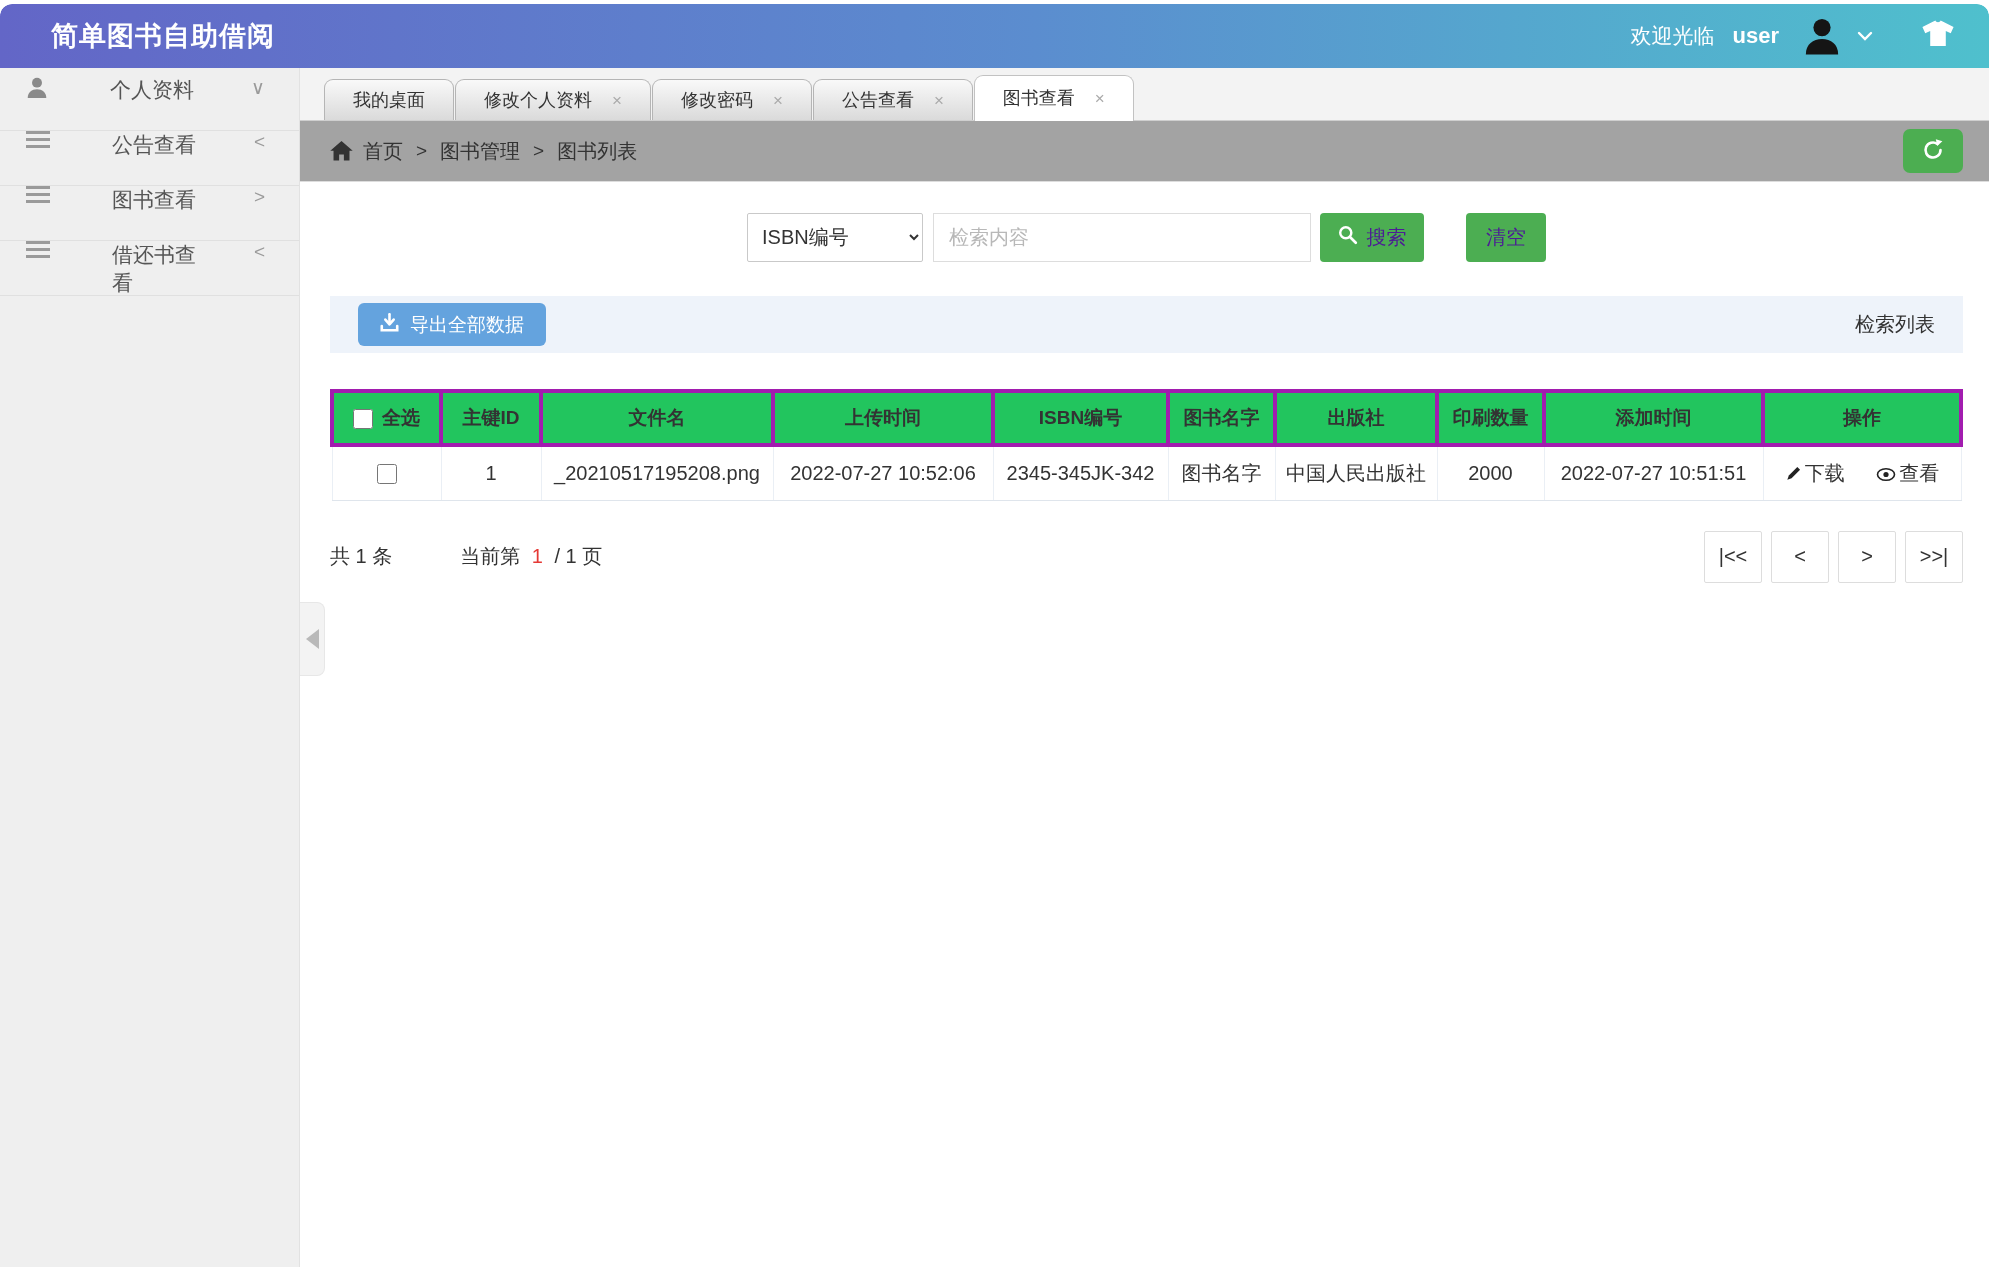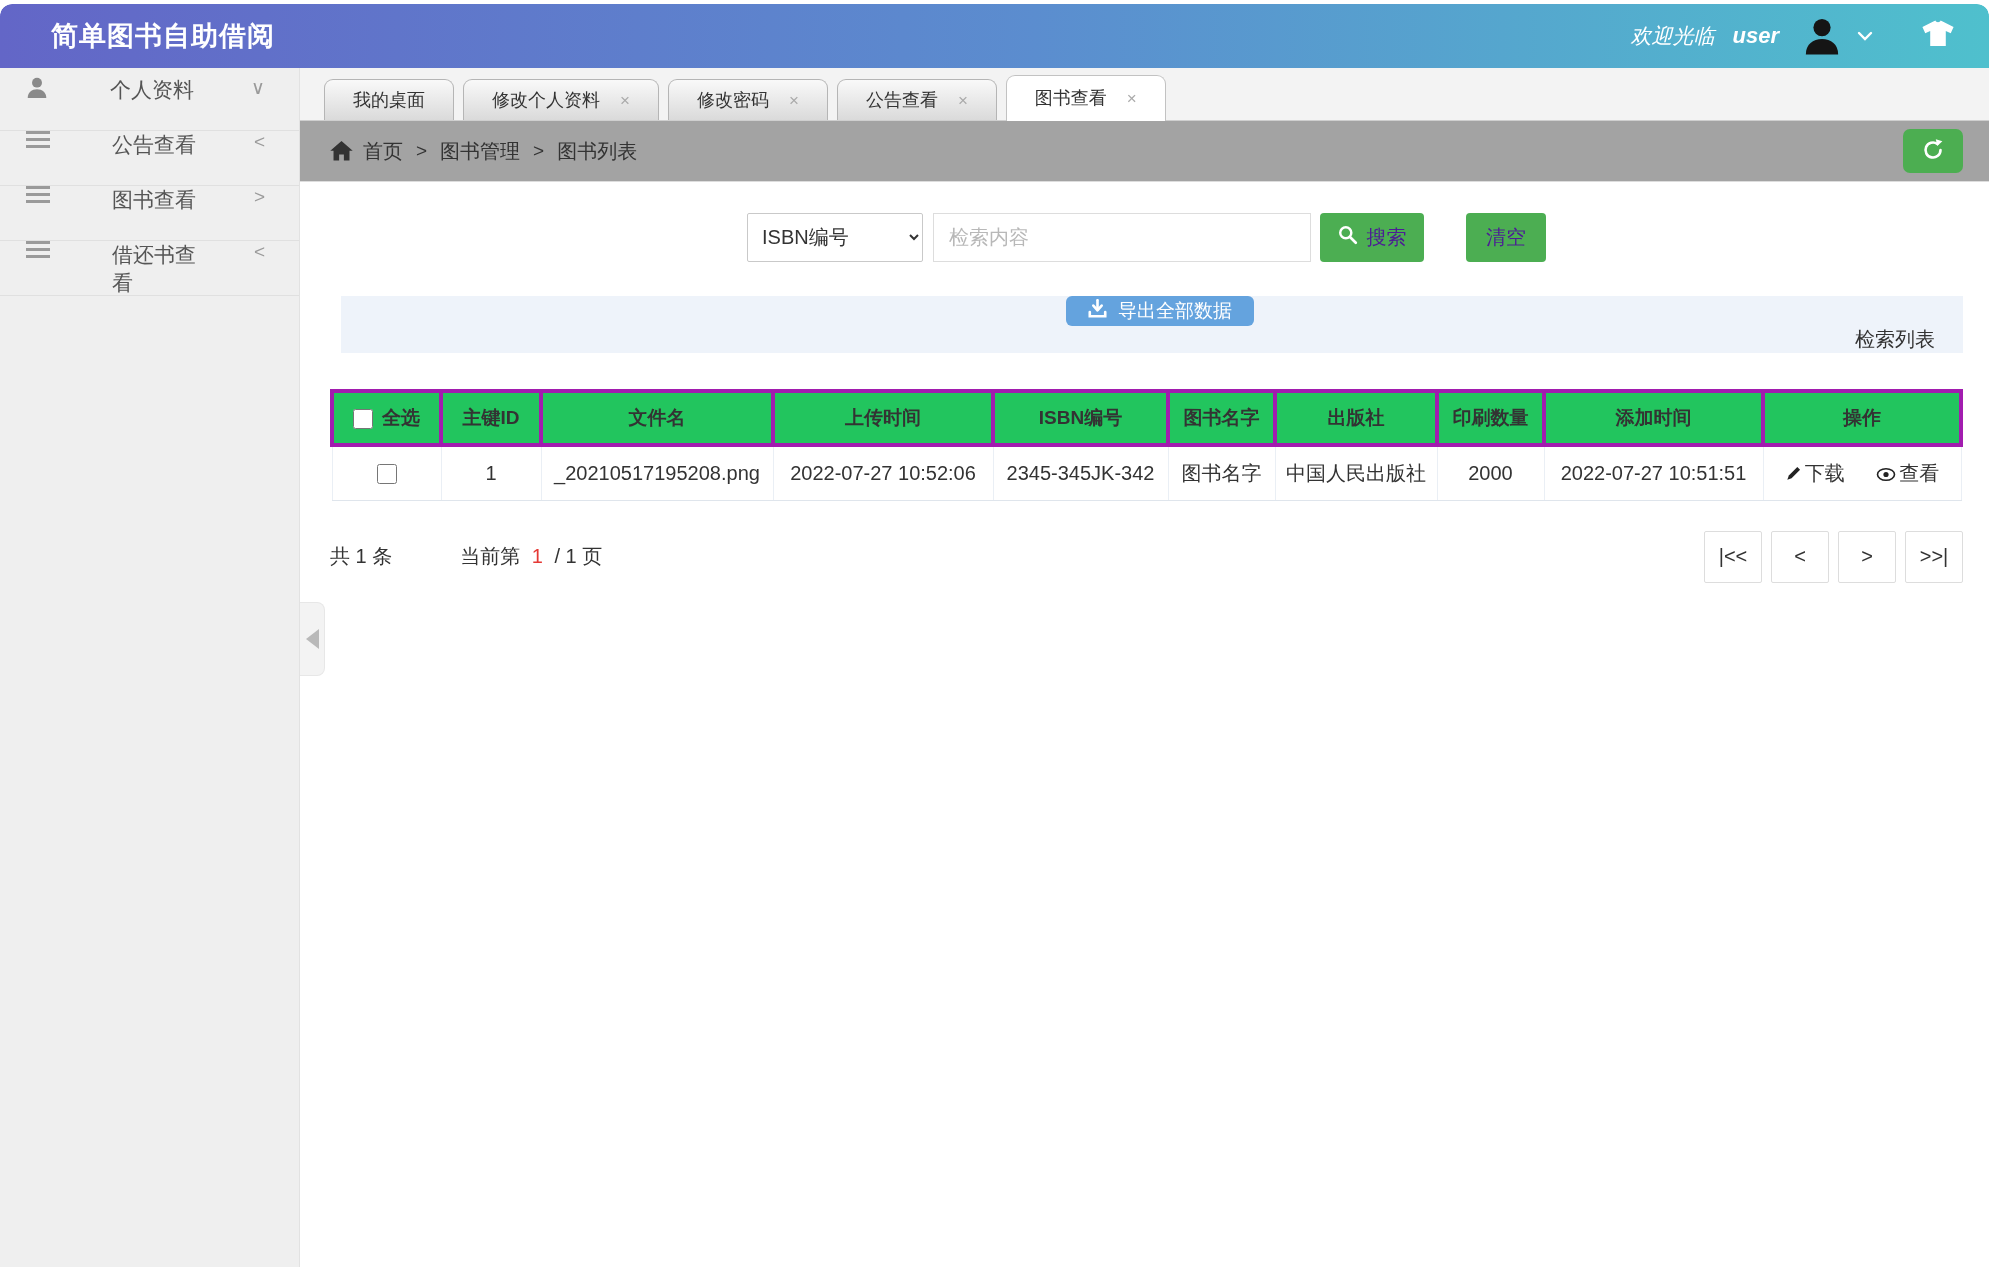--- a/index.html
+++ b/index.html
@@ -2,21 +2,21 @@
 <html><head>
 <meta charset="utf-8">
 <style>
   * { margin:0; padding:0; box-sizing:border-box; }
   html,body { width:1989px; height:1267px; background:#fff; font-family:"Liberation Sans","DejaVu Sans",sans-serif; overflow:hidden; }
   .app { width:1989px; height:1263px; margin-top:4px; border-radius:12px 12px 0 0; overflow:hidden; background:#fff; }
 
   
   .header { height:64px; background:linear-gradient(90deg,#6366c7 0%,#5b8dcf 52%,#4fc0cd 100%); display:flex; align-items:center; border-radius:12px 12px 0 0; }
   .header-title { color:#fff; font-size:27px; font-weight:bold; padding-left:51px; letter-spacing:1px; }
-  .header-right { margin-left:auto; display:flex; align-items:center; gap:14px; padding-right:34px; color:#fff;font-style:italic; }
+  .header-right { margin-left:auto; display:flex; align-items:center; gap:14px; padding-right:34px; color:#fff; }
   .welcome { font-size:21px; }
   .username { font-size:22px; font-weight:bold; margin-left:4px; }
   .avatar { width:38px; height:40px; margin-left:10px; }
   .hdr-chevron { margin-left:2px; }
   .tshirt { margin-left:34px; }
 
   
   .body { display:flex; height:1199px; position:relative; }
 
   
@@ -26,42 +26,42 @@
   .side-item .s-chevron { margin-left:auto; color:#9a9a9a; font-size:19px; }
   .menu-bars { width:24px; height:17px; background:repeating-linear-gradient(#9a9a9a 0 3px, transparent 3px 7px); flex-shrink:0; }
   .collapse-handle { position:absolute; left:300px; top:534px; width:25px; height:74px; background:#f3f3f3; border:1px solid #e7e7e7; border-left:none; border-radius:0 8px 8px 0; display:flex; align-items:center; justify-content:center; cursor:pointer; }
   .collapse-tri { width:0; height:0; border-top:10px solid transparent; border-bottom:10px solid transparent; border-right:13px solid #b9b9b9; }
 
   
   .main { flex:1; display:flex; flex-direction:column; background:#fff; }
 
   
   .tabbar { height:53px; background:#f3f3f3; display:flex; align-items:flex-end; padding-left:24px; border-bottom:1px solid #cfcfcf; }
-  .tab { height:41px; line-height:39px; background:linear-gradient(#f9f9f9,#dadada); border:1px solid #b5b5b5; border-bottom:none; border-radius:9px 9px 0 0; padding:0 28px; font-size:18px; color:#333; margin-right:9px; display:flex; align-items:center; cursor:pointer; }
+  .tab { height:41px; line-height:39px; background:linear-gradient(#f9f9f9,#dadada); border:1px solid #b5b5b5; border-bottom:none; border-radius:9px 9px 0 0; padding:0 28px; font-size:18px; color:#333; margin-right:1px; display:flex; align-items:center; cursor:pointer; }
   .tab .tab-close { margin-left:20px; color:#aaa; font-size:17px; }
   .tab.active { background:#fff; height:46px; border-color:#c2c2c2; margin-bottom:-1px; }
 
   
   .breadcrumb-bar { height:61px; background:#a3a3a3; border-bottom:1px solid #ddd; display:flex; align-items:center; padding:0 30px; }
   .crumb { font-size:20px; color:#333; cursor:pointer; }
   .crumb-sep { font-size:19px; color:#333; margin:0 13px; }
   .home-icon { margin-right:10px; position:relative; top:2px; }
   .refresh-btn { margin-left:auto; width:60px; height:44px; background:#4cae51; border:none; border-radius:7px; display:flex; align-items:center; justify-content:center; cursor:pointer; }
 
   
   .search-row { display:flex; justify-content:center; align-items:center; margin-top:30px; height:50px; }
   .field-select { width:176px; height:49px; border:1px solid #c9c9c9; border-radius:2px; font-size:20px; color:#333; padding:0 10px; background:#fff; font-family:inherit; }
   .search-input { width:378px; height:49px; border:1px solid #ddd; margin-left:10px; padding:0 15px; font-size:20px; color:#333; font-family:inherit; }
   .search-input::placeholder { color:#b8b8b8; }
   .btn-green { background:#4cae52; color:#4c1d95; border:none; border-radius:4px; height:49px; font-size:20px; cursor:pointer; display:inline-flex; align-items:center; justify-content:center; font-family:inherit; }
   .search-btn { width:104px; margin-left:9px; gap:9px; }
   .clear-btn { width:80px; margin-left:42px; }
 
   
-  .list-strip { margin:34px 30px 0 41px; height:57px; background:#eef3fa; display:flex; align-items:center; padding:0 28px 0 44px;flex-direction:column; }
+  .list-strip { margin:34px 30px 0 30px; height:57px; background:#eef3fa; display:flex; align-items:center; padding:0 28px 0 28px; }
   .export-btn { background:#64a3de; color:#fff; border:none; border-radius:6px; height:43px; padding:0 22px; font-size:19px; display:flex; align-items:center; gap:11px; cursor:pointer; font-family:inherit; }
   .list-title { margin-left:auto; font-size:20px; color:#333; }
 
   
   .table-wrap { margin:36px 30px 0 30px; }
   table { width:100%; border-collapse:collapse; table-layout:fixed; }
   th { background:#22c55e; border:4px solid #a21caf; height:54px; font-size:19px; color:#333; font-weight:bold; text-align:center; }
   td { background:#fff; border:1px solid #eaeff5; border-bottom:1px solid #dfe5ec; height:55px; font-size:20px; color:#333; text-align:center; overflow:hidden; white-space:nowrap; }
   .chk { width:20px; height:20px; cursor:pointer; vertical-align:middle; }
   th .chk { margin-right:9px; }

